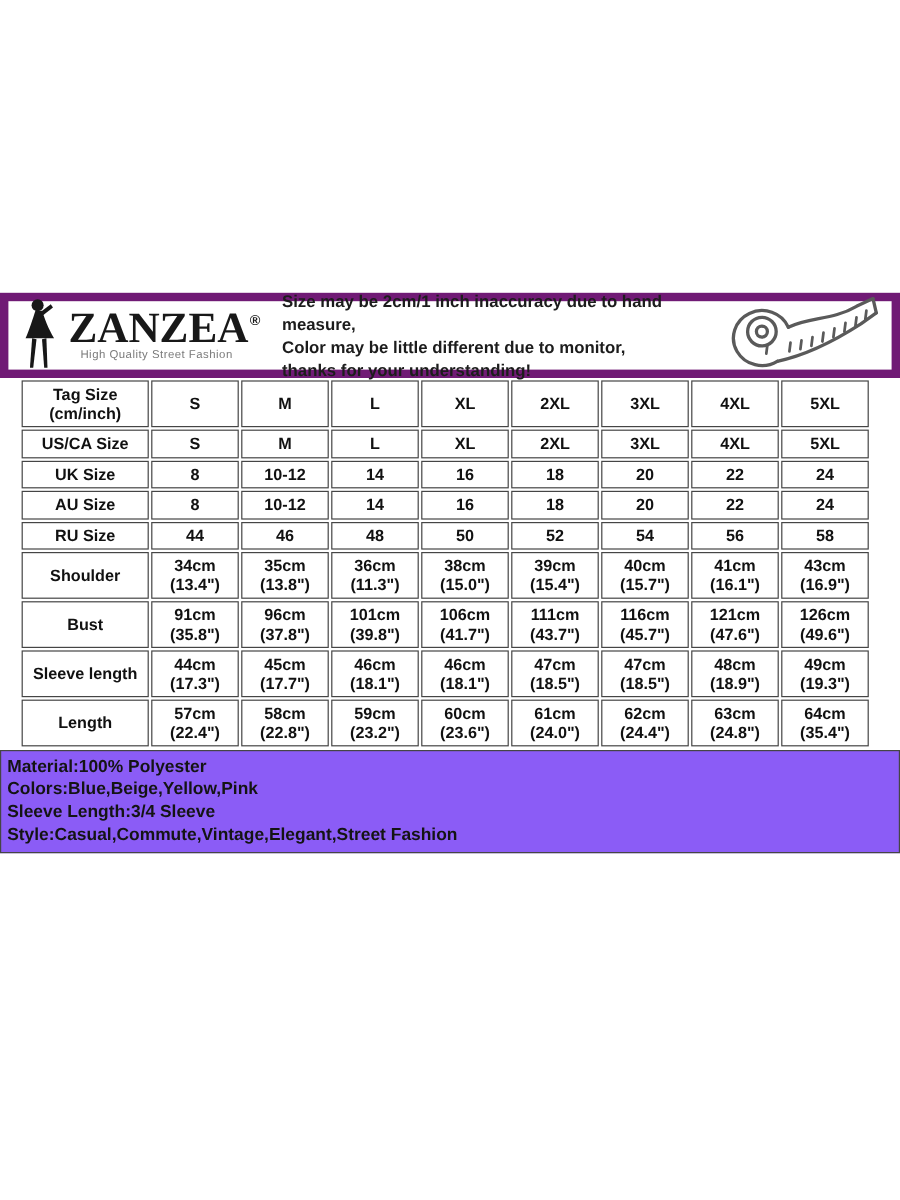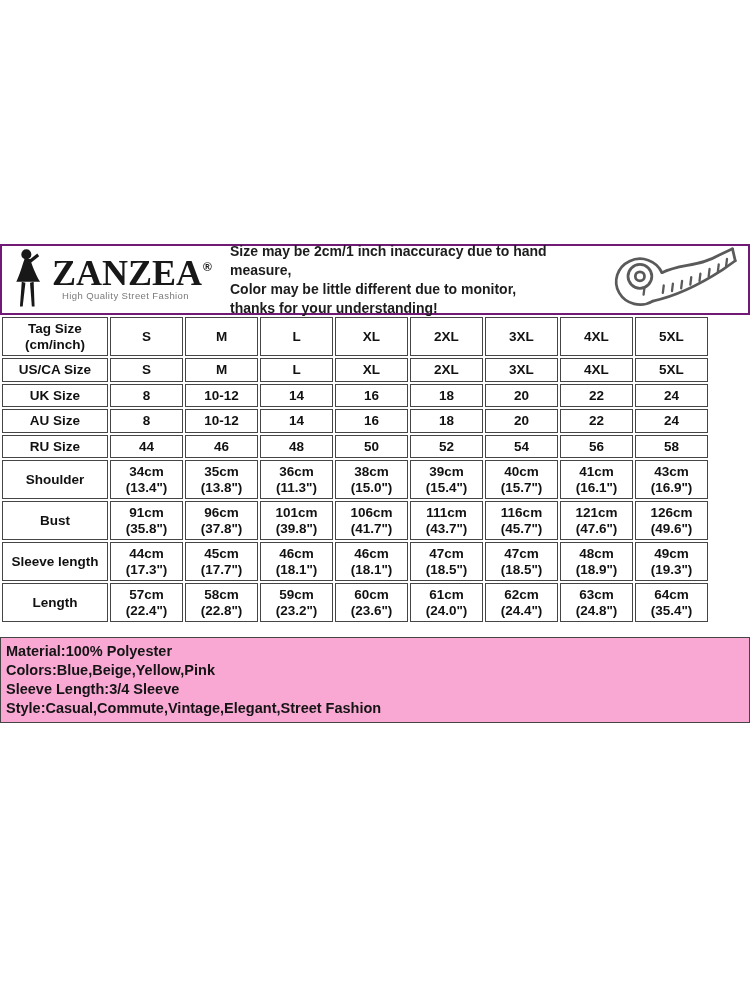--- a/index.html
+++ b/index.html
@@ -5,52 +5,52 @@
   html,body{margin:0;padding:0;}
   body{
     width:750px;height:1000px;background:#ffffff;
     font-family:"Liberation Sans",sans-serif;color:#111;
     overflow:hidden;
   }
   .sheet{width:750px;padding-top:244px;box-sizing:border-box;}
 
   
   .header-box{
-    height:71px;border:2px solid #701a75;box-sizing:border-box;
+    height:71px;border:7px solid #701a75;box-sizing:border-box;
     display:flex;align-items:center;background:#fff;
   }
   .logo-area{width:228px;display:flex;align-items:center;padding-left:8px;box-sizing:border-box;}
   .figure-icon svg{display:block;}
   .wordmark-block{margin-left:2px;}
   .wordmark{
     font-family:"Liberation Serif",serif;font-weight:bold;font-size:36px;
     line-height:0.85;color:#181818;letter-spacing:0px;white-space:nowrap;
   }
   .reg{font-size:12px;font-family:"Liberation Sans",sans-serif;position:relative;top:-14px;left:1px;}
   .tagline{font-size:9.5px;color:#7a7a7a;letter-spacing:0.4px;margin:2px 0 0 10px;white-space:nowrap;}
   .notice{flex:1;font-size:14px;font-weight:bold;line-height:19px;color:#1c1c1c;}
   .tape-area{width:152px;display:flex;justify-content:center;}
 
   
   table.size-table{
     width:710px;border-collapse:separate;border-spacing:2px;
-    table-layout:fixed;font-weight:bold;
+    table-layout:fixed;font-weight:bold;margin-left:16px;
   }
   table.size-table td{
     border:1px solid #454545;text-align:center;vertical-align:middle;
     font-size:13.5px;line-height:15.5px;padding:3px 0;white-space:pre-line;
     background:#fff;
   }
   td.lbl{background:#e9e9e9;font-size:14px;}
   td.shaded{background:#e9e9e9;}
 
   
   .footer-box{
-    border:1px solid #454545;box-sizing:border-box;margin-top:13px;
-    padding:4px 5px;background:#f9a8d4;
+    border:1px solid #454545;box-sizing:border-box;margin-top:1px;
+    padding:4px 5px;background:#8b5cf6;
   }
   .footer-box div{font-size:14.5px;font-weight:bold;line-height:19px;color:#141414;}
 </style>
 </head>
 <body>
 
 <div class="sheet">
 
   <div class="header-box">
     <div class="logo-area">

